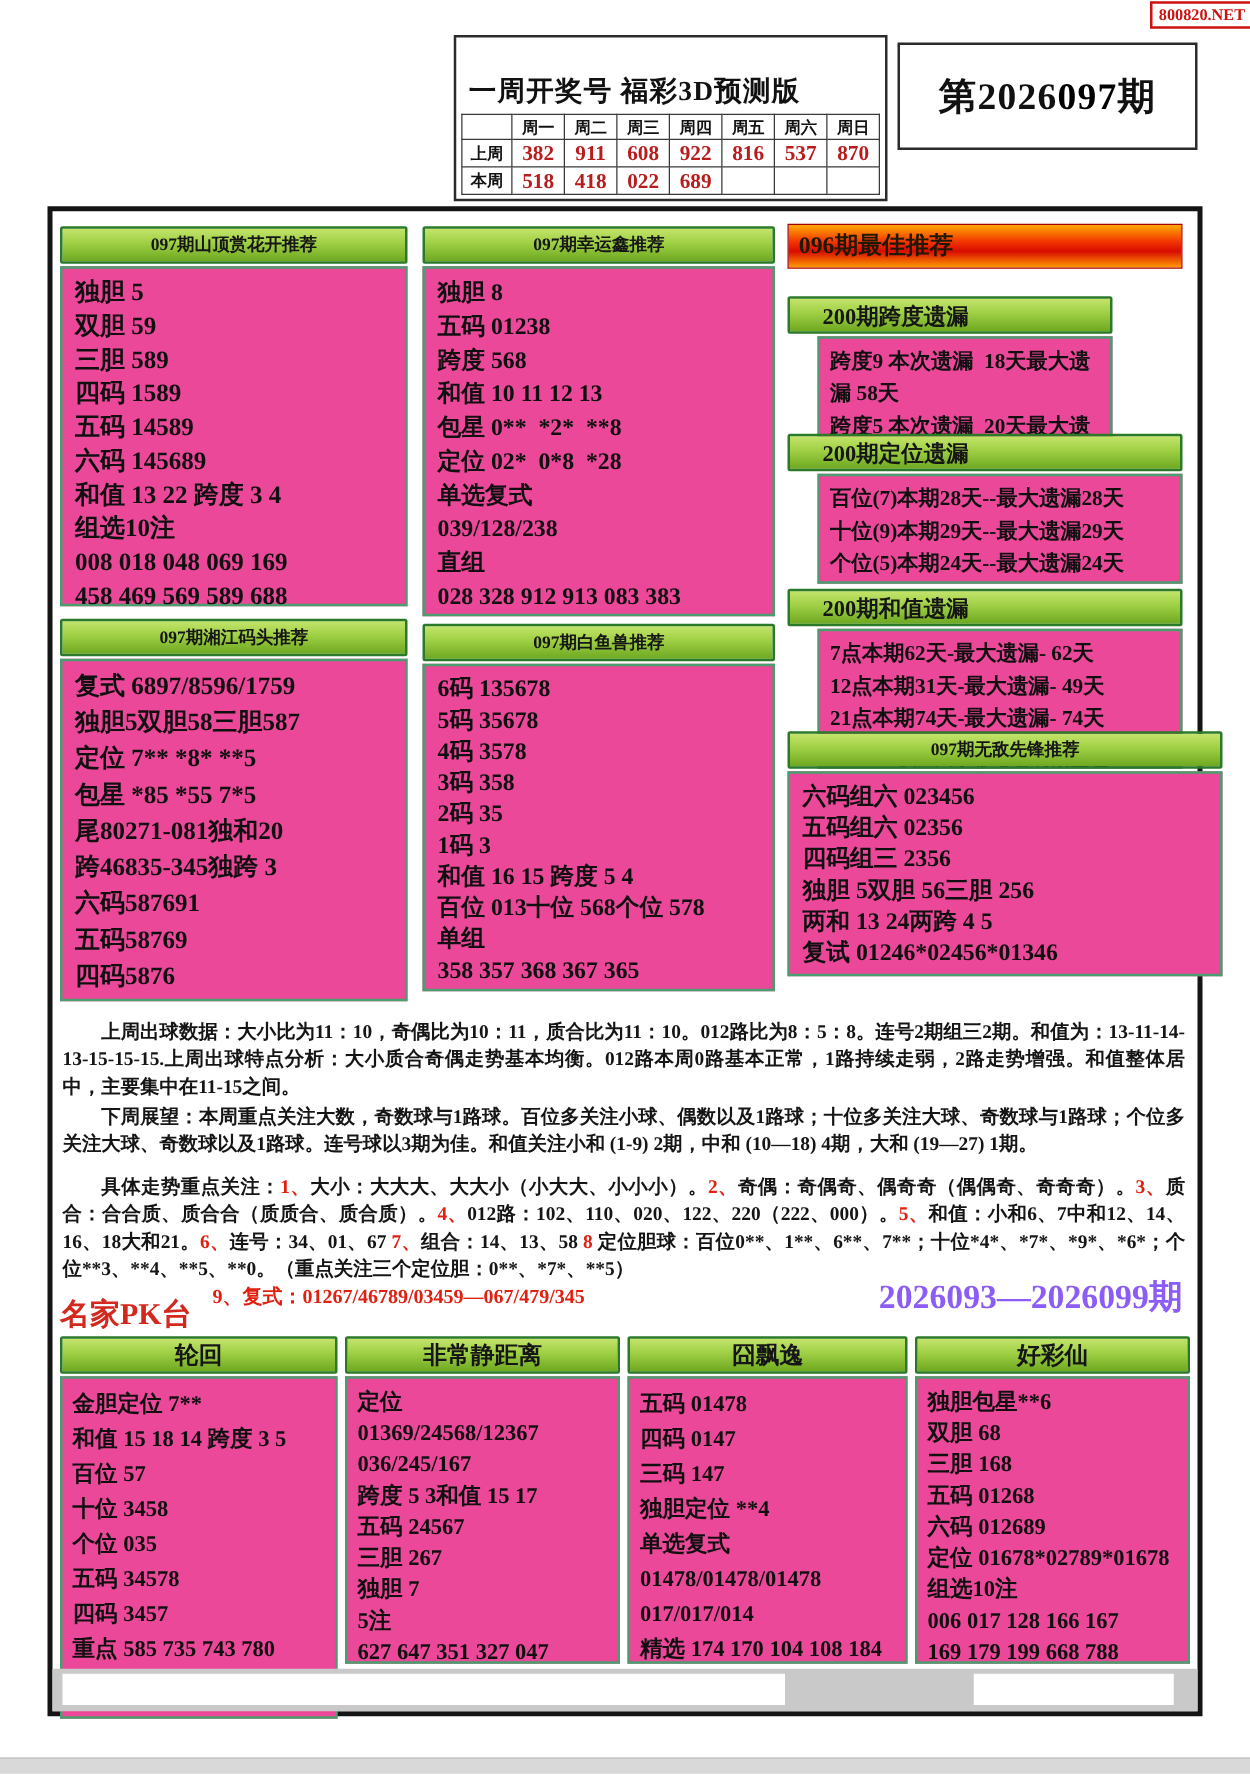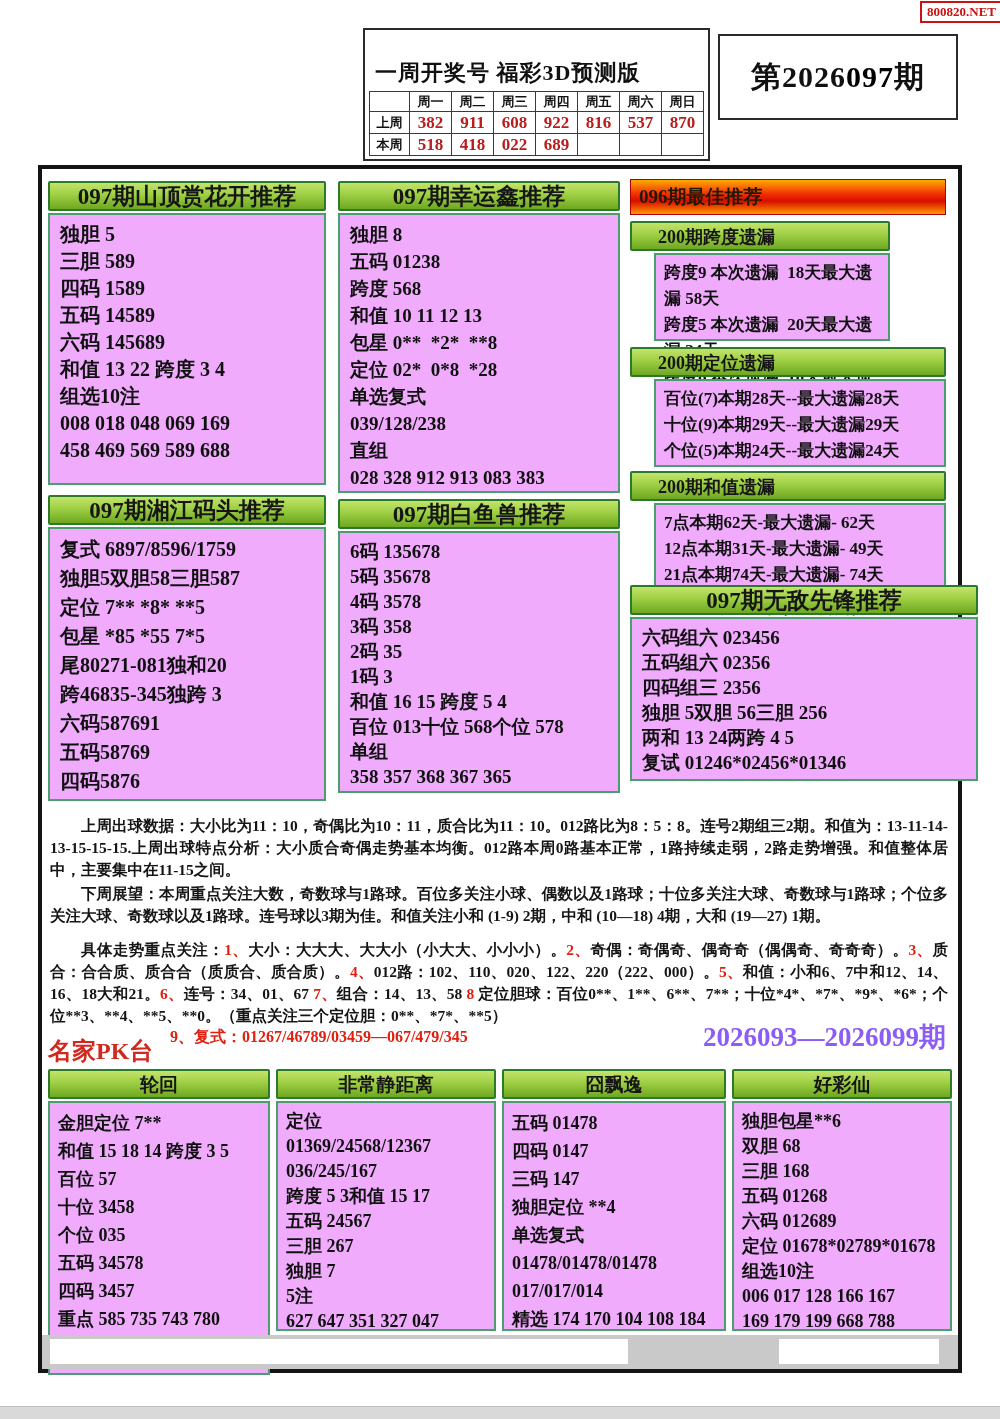--- a/index.html
+++ b/index.html
@@ -23,24 +23,24 @@
   .issue-text .hl { color:#000000; }
 
   .site-badge { left:920px; top:1px; border:2px solid #cc1111; color:#cc1111; background:#fff;
     font-size:13px; font-weight:bold; padding:1px 5px; white-space:nowrap; }
 
   
   .main-board { left:38px; top:165px; width:924px; height:1208px; border:4px solid #141414; background:#fff; }
 
   
   .panel { position:absolute; }
-  .phead { height:30px; line-height:28px; text-align:center; font-weight:bold; font-size:23px; color:#161616;
+  .phead { height:30px; line-height:28px; text-align:center; font-weight:bold; font-size:14px; color:#161616;
     background:linear-gradient(180deg,#c3e46a 0%,#9ecf44 45%,#6ea821 100%);
     border:2px solid #2a7a2a; border-radius:2px; white-space:nowrap; overflow:hidden; }
-  .pbody { margin-top:2px; border:2px solid #4a9e6e; background:#f0abfc; padding:6px 8px 4px 10px;
+  .pbody { margin-top:2px; border:2px solid #4a9e6e; background:#ec4899; padding:6px 8px 4px 10px;
     font-weight:bold; color:#101010; }
   .pbody .line { white-space:pre-wrap; }
 
   .colL .pbody { font-size:20px; line-height:27px; }
   .colM .pbody { font-size:19px; line-height:27px; }
 
   .banner-red { height:36px; line-height:34px; font-size:19px; font-weight:bold; color:#201800; padding-left:8px;
     background:linear-gradient(180deg,#ffaa00 0%,#f23300 40%,#d80d00 62%,#ff9900 100%);
     border:1px solid #a00; white-space:nowrap; }
   .phead.rcol { text-align:left; padding-left:26px; font-size:18px; }
@@ -124,20 +124,21 @@
 </div>
 
 <div class="abs site-badge">800820.NET</div>
 
 <div class="abs main-board">
 
   <div class="panel colL" style="left:6px; top:12px; width:278px;">
     <div class="phead">097期山顶赏花开推荐</div>
     <div class="pbody" style="height:272px;">
         <div class="line">独胆 5</div>
+        <div class="line">双胆 59</div>
         <div class="line">三胆 589</div>
         <div class="line">四码 1589</div>
         <div class="line">五码 14589</div>
         <div class="line">六码 145689</div>
         <div class="line">和值 13 22 跨度 3 4</div>
         <div class="line">组选10注</div>
         <div class="line">008 018 048 069 169</div>
         <div class="line">458 469 569 589 688</div>
       </div>
   </div>
@@ -184,21 +185,21 @@
         <div class="line">百位 013十位 568个位 578</div>
         <div class="line">单组</div>
         <div class="line">358 357 368 367 365</div>
       </div>
   </div>
 
   <div class="panel" style="left:588px; top:10px; width:316px;">
     <div class="banner-red">096期最佳推荐</div>
   </div>
 
-  <div class="panel" style="left:588px; top:52px; width:260px;">
+  <div class="panel" style="left:588px; top:68px; width:260px;">
     <div class="phead rcol">200期跨度遗漏</div>
     <div class="pbody rbody" style="height:88px;">
         <div class="line">跨度9 本次遗漏  18天最大遗漏 58天</div>
         <div class="line">跨度5 本次遗漏  20天最大遗漏 34天</div>
         <div class="line">跨度6 本次遗漏  10天最大遗漏 30天</div>
       </div>
   </div>
 
   <div class="panel" style="left:588px; top:178px; width:316px;">
     <div class="phead rcol">200期定位遗漏</div>

